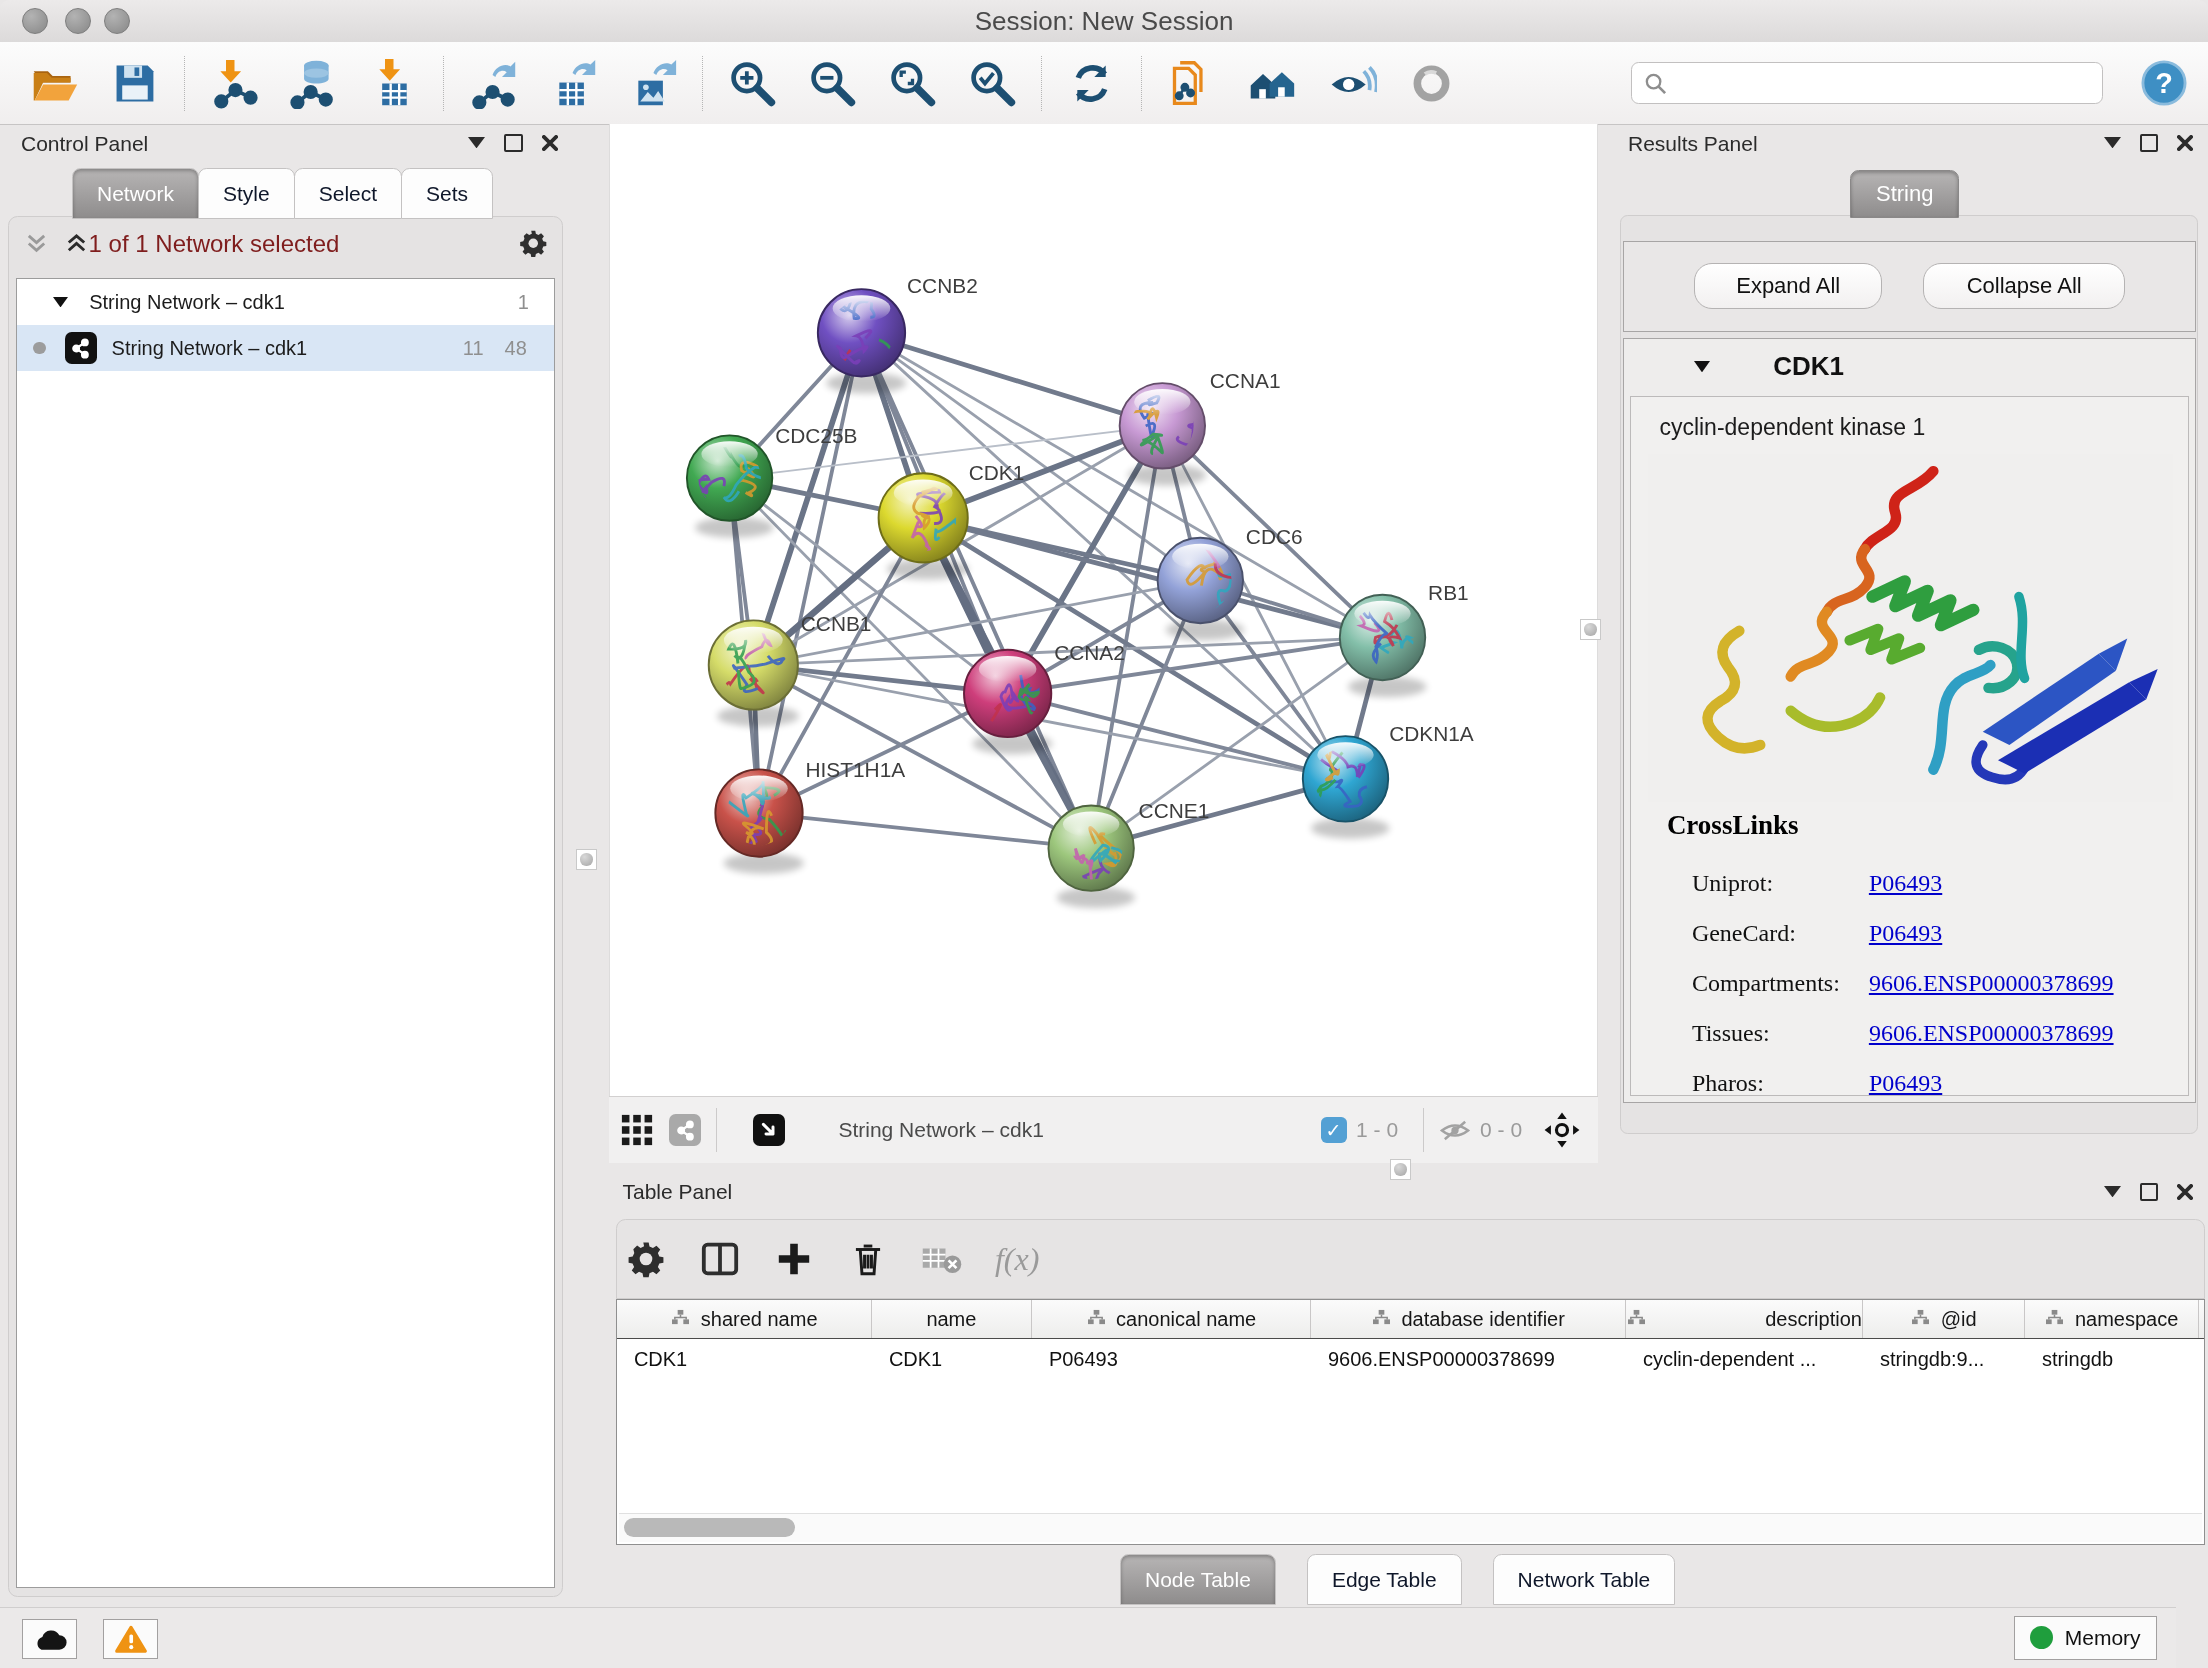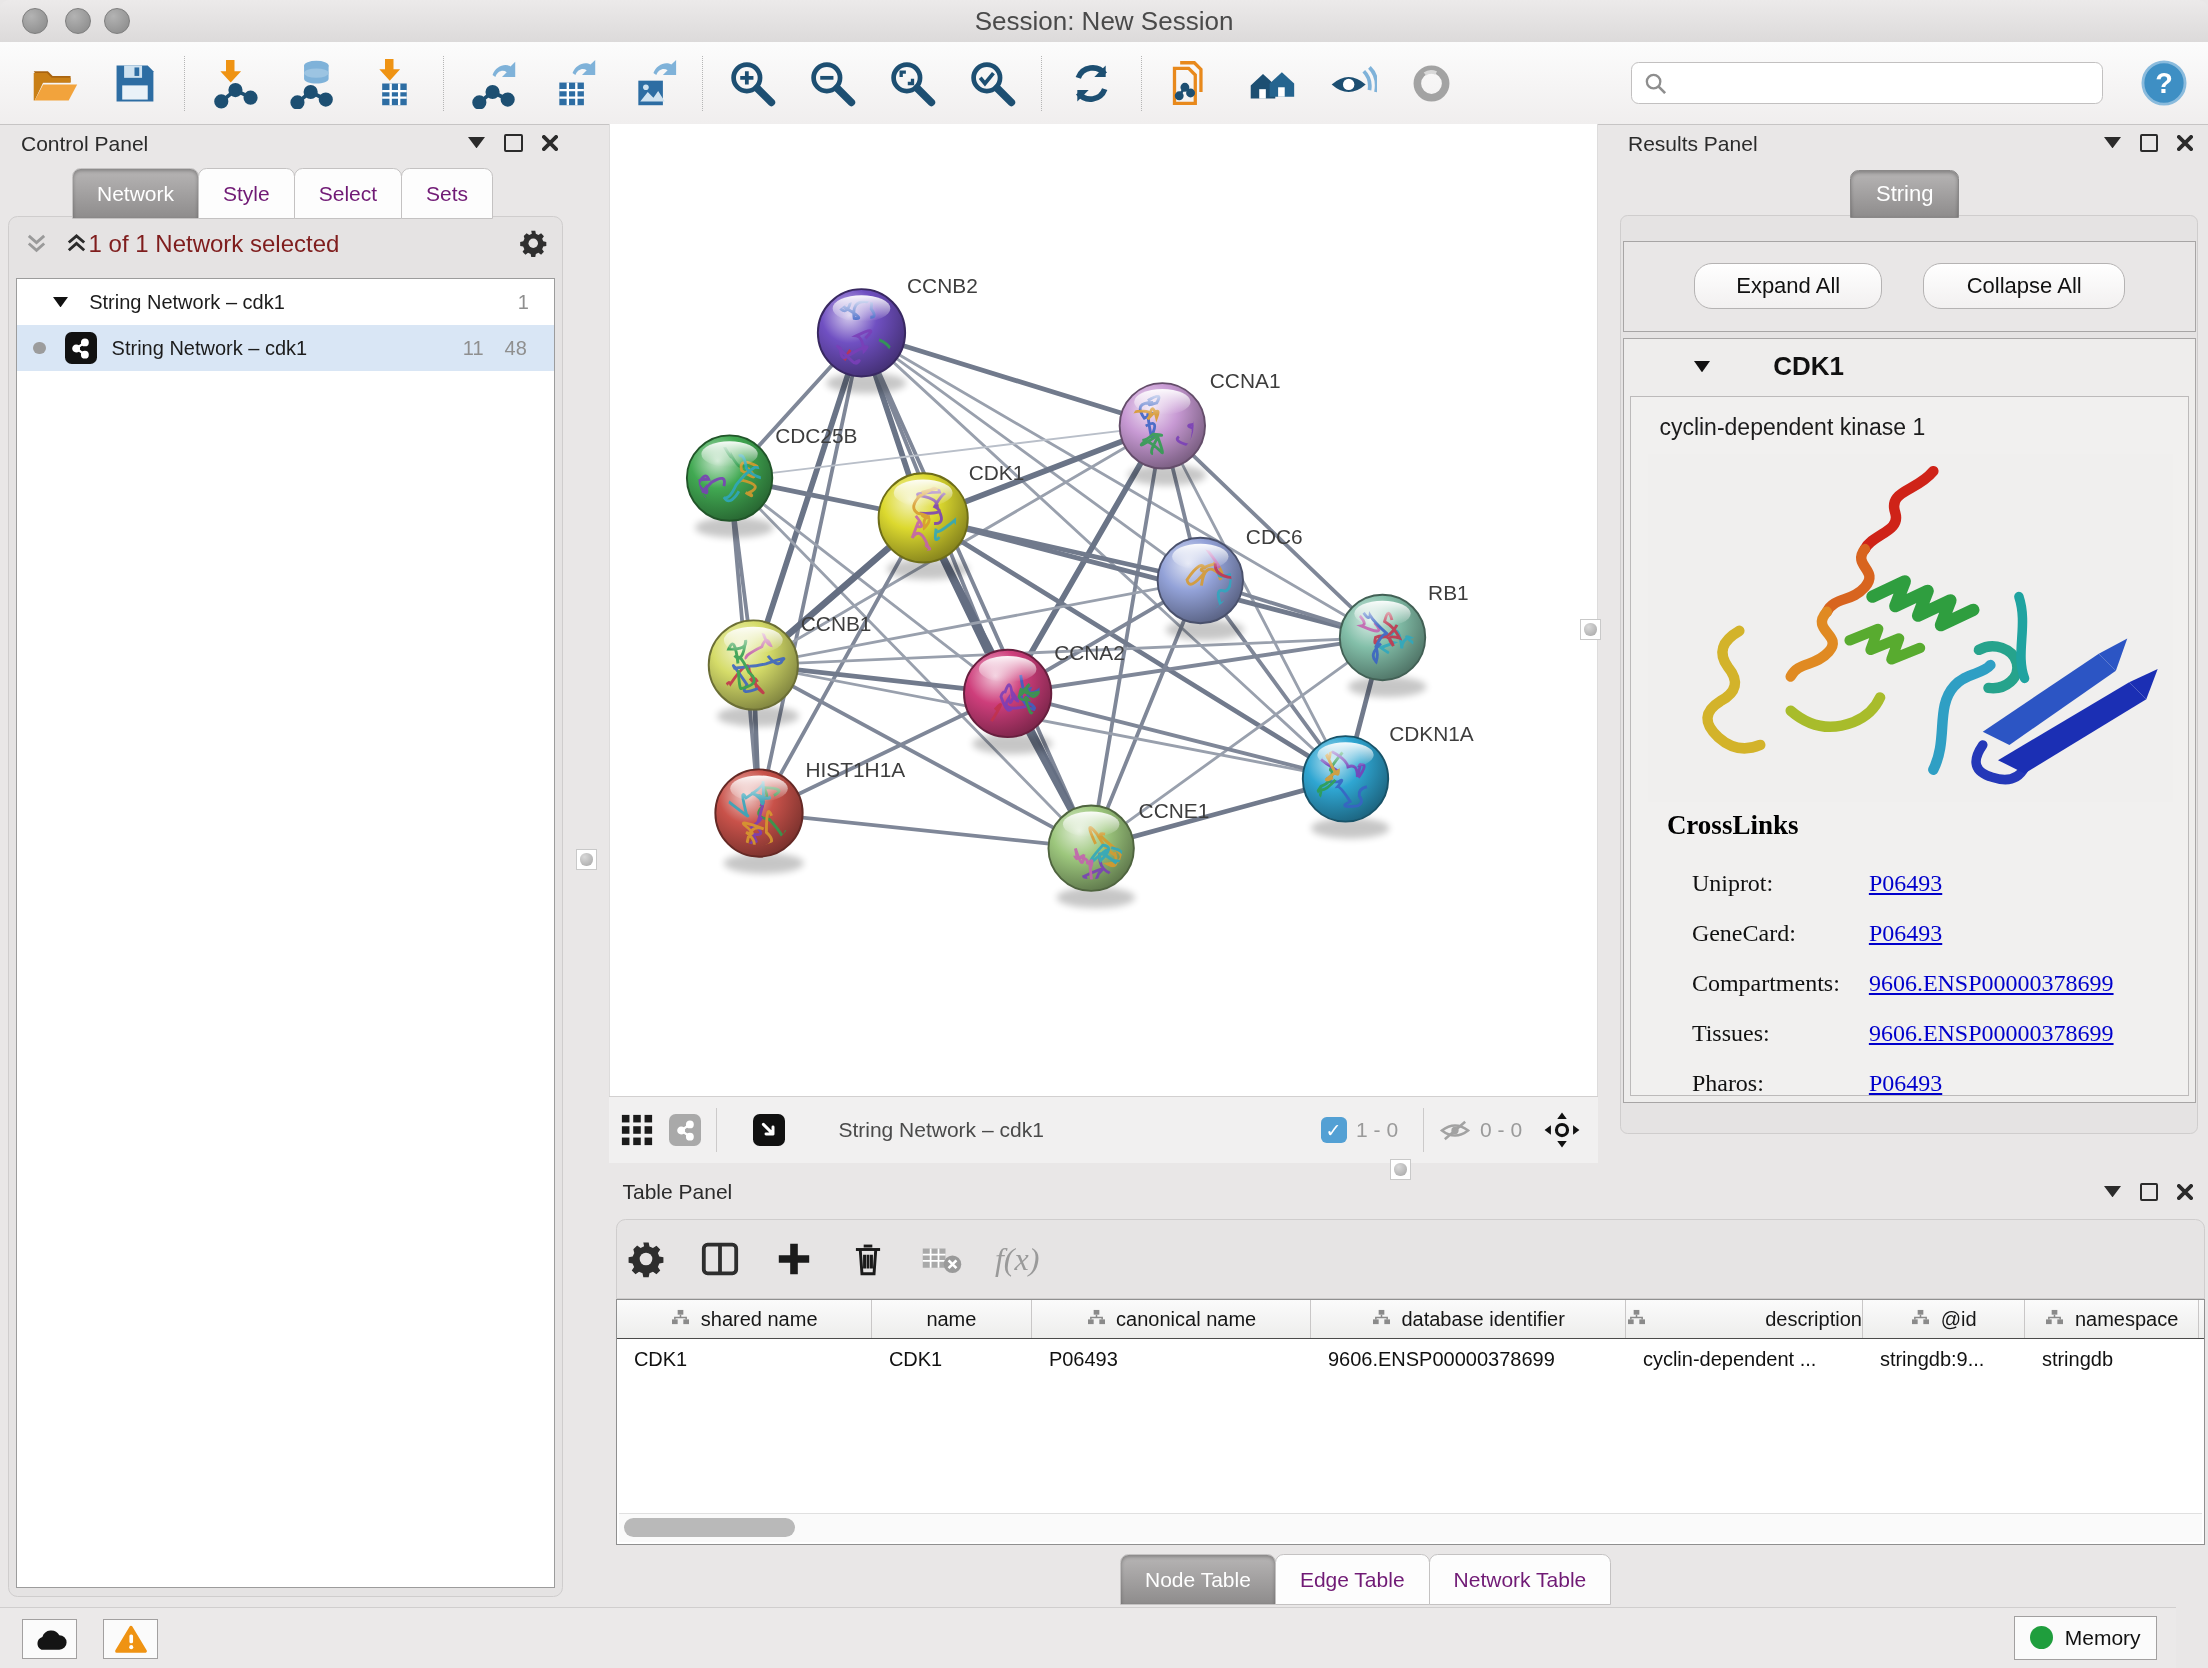--- a/index.html
+++ b/index.html
@@ -32,21 +32,21 @@
   .panel-title{font-size:21px;color:#2b2b2b;}
   .panel-icons{position:absolute;display:flex;gap:19px;align-items:center;}
   .i-float{width:14.3px;height:14.3px;border:2.4px solid #2b2b2b;border-radius:1.9px;display:inline-block;}
 
   
   .cp{position:absolute;left:0;top:124px;width:571px;height:1484px;}
   .cp .panel-title{position:absolute;left:21px;top:7.6px;}
   .cp .panel-icons{right:13.3px;top:9.5px;}
   .cp-tabs{position:absolute;left:72px;top:44px;display:flex;z-index:2;}
   .tab{height:49px;padding:0 24px;font-size:21px;background:#fdfdfd;border:1px solid #c4c2c2;
-       border-radius:8.6px 8.6px 0 0;display:flex;align-items:center;color:#701a75;margin-right:-1px;cursor:pointer;}
+       border-radius:8.6px 8.6px 0 0;display:flex;align-items:center;color:#0f172a;margin-right:-1px;cursor:pointer;}
   .tab.selected{background:linear-gradient(#b7b5b5,#8e8c8c);color:#fff;
                 box-shadow:inset 0 1.9px 3.8px rgba(0,0,0,.28);}
   .cp-body{position:absolute;left:7.6px;right:7.6px;top:92px;bottom:11.4px;background:#e5e3e3;
            border:1px solid #cfcdcd;border-radius:9.5px;}
   .cp-toolbar{height:53px;display:flex;align-items:center;padding:0 15px;}
   .summary{flex:1;text-align:left;font-size:24px;color:#7f1d1d;}
   .cp-list{position:absolute;left:7.6px;right:7.6px;top:61px;bottom:7.6px;background:#fff;border:1px solid #9c9c9c;}
   .trow{height:46px;display:flex;align-items:center;font-size:20px;color:#1c1c1c;}
   .trow .cnt{color:#8f8f8f;}
   .netshare{width:32px;height:32px;border-radius:6.7px;background:#111;display:flex;align-items:center;justify-content:center;}
@@ -101,21 +101,21 @@
   .tbl{position:absolute;left:2.9px;top:124px;width:1589px;height:246px;background:#fff;
        border:1.9px solid #8f8f8f;box-sizing:border-box;}
   .tbl-head{display:flex;height:38px;background:linear-gradient(#fbfbfb,#ededec);border-bottom:1.9px solid #4a4a4a;}
   .th{display:flex;align-items:center;justify-content:center;gap:9.5px;font-size:20px;color:#161616;
       border-right:1px solid #c9c7c7;box-sizing:border-box;overflow:hidden;white-space:nowrap;}
   .tbl-row{display:flex;height:40px;}
   .td{font-size:20px;color:#111;display:flex;align-items:center;padding-left:17px;box-sizing:border-box;
       overflow:hidden;white-space:nowrap;}
   .hscroll{position:absolute;left:1.9px;right:1.9px;bottom:1.9px;height:28.5px;background:#fafafa;border-top:1px solid #e0e0e0;}
   .hthumb{position:absolute;left:5.7px;top:4.8px;width:171px;height:19px;background:#b9b9b9;border-radius:9.5px;}
-  .bottom-tabs{position:absolute;left:507px;top:379px;display:flex;}
+  .bottom-tabs{position:absolute;left:507px;top:379px;display:flex;gap:32px;}
 
   
   .statusbar{position:absolute;left:0;top:1607px;width:2176px;height:61px;background:#ebe9e9;
              border-top:1px solid #d0cece;box-sizing:border-box;}
   .sb-box{position:absolute;top:11.4px;width:55px;height:40px;border:1.9px solid #a2a0a0;background:#fbfbfb;
           display:flex;align-items:center;justify-content:center;box-sizing:border-box;cursor:pointer;}
   .memory{position:absolute;right:19px;top:7.6px;width:143px;height:44px;border:1.9px solid #a2a0a0;
           background:#fbfbfb;display:flex;gap:11.4px;align-items:center;justify-content:center;
           font-size:21px;color:#111;box-sizing:border-box;cursor:pointer;}
   .gdot{width:23px;height:23px;border-radius:50%;background:#1f9e3d;}

